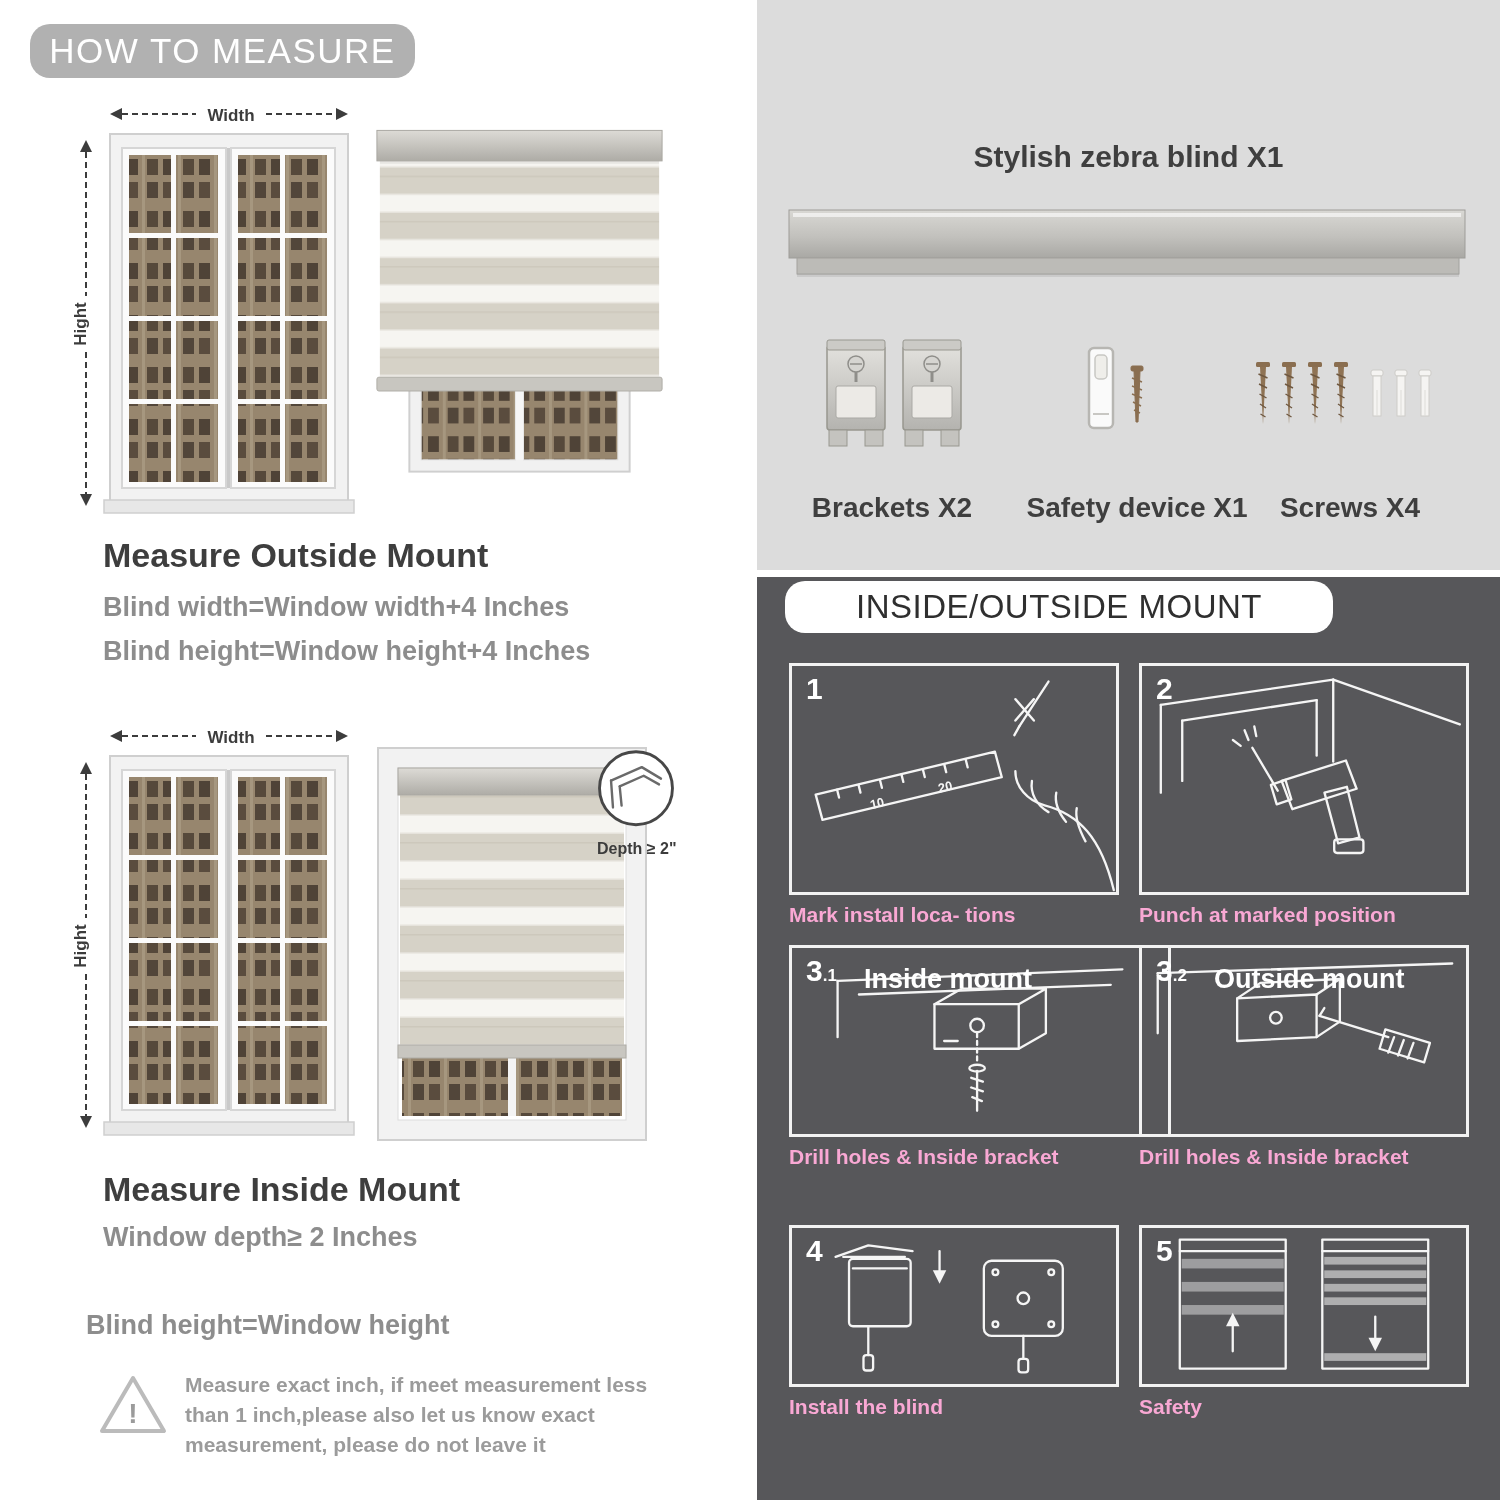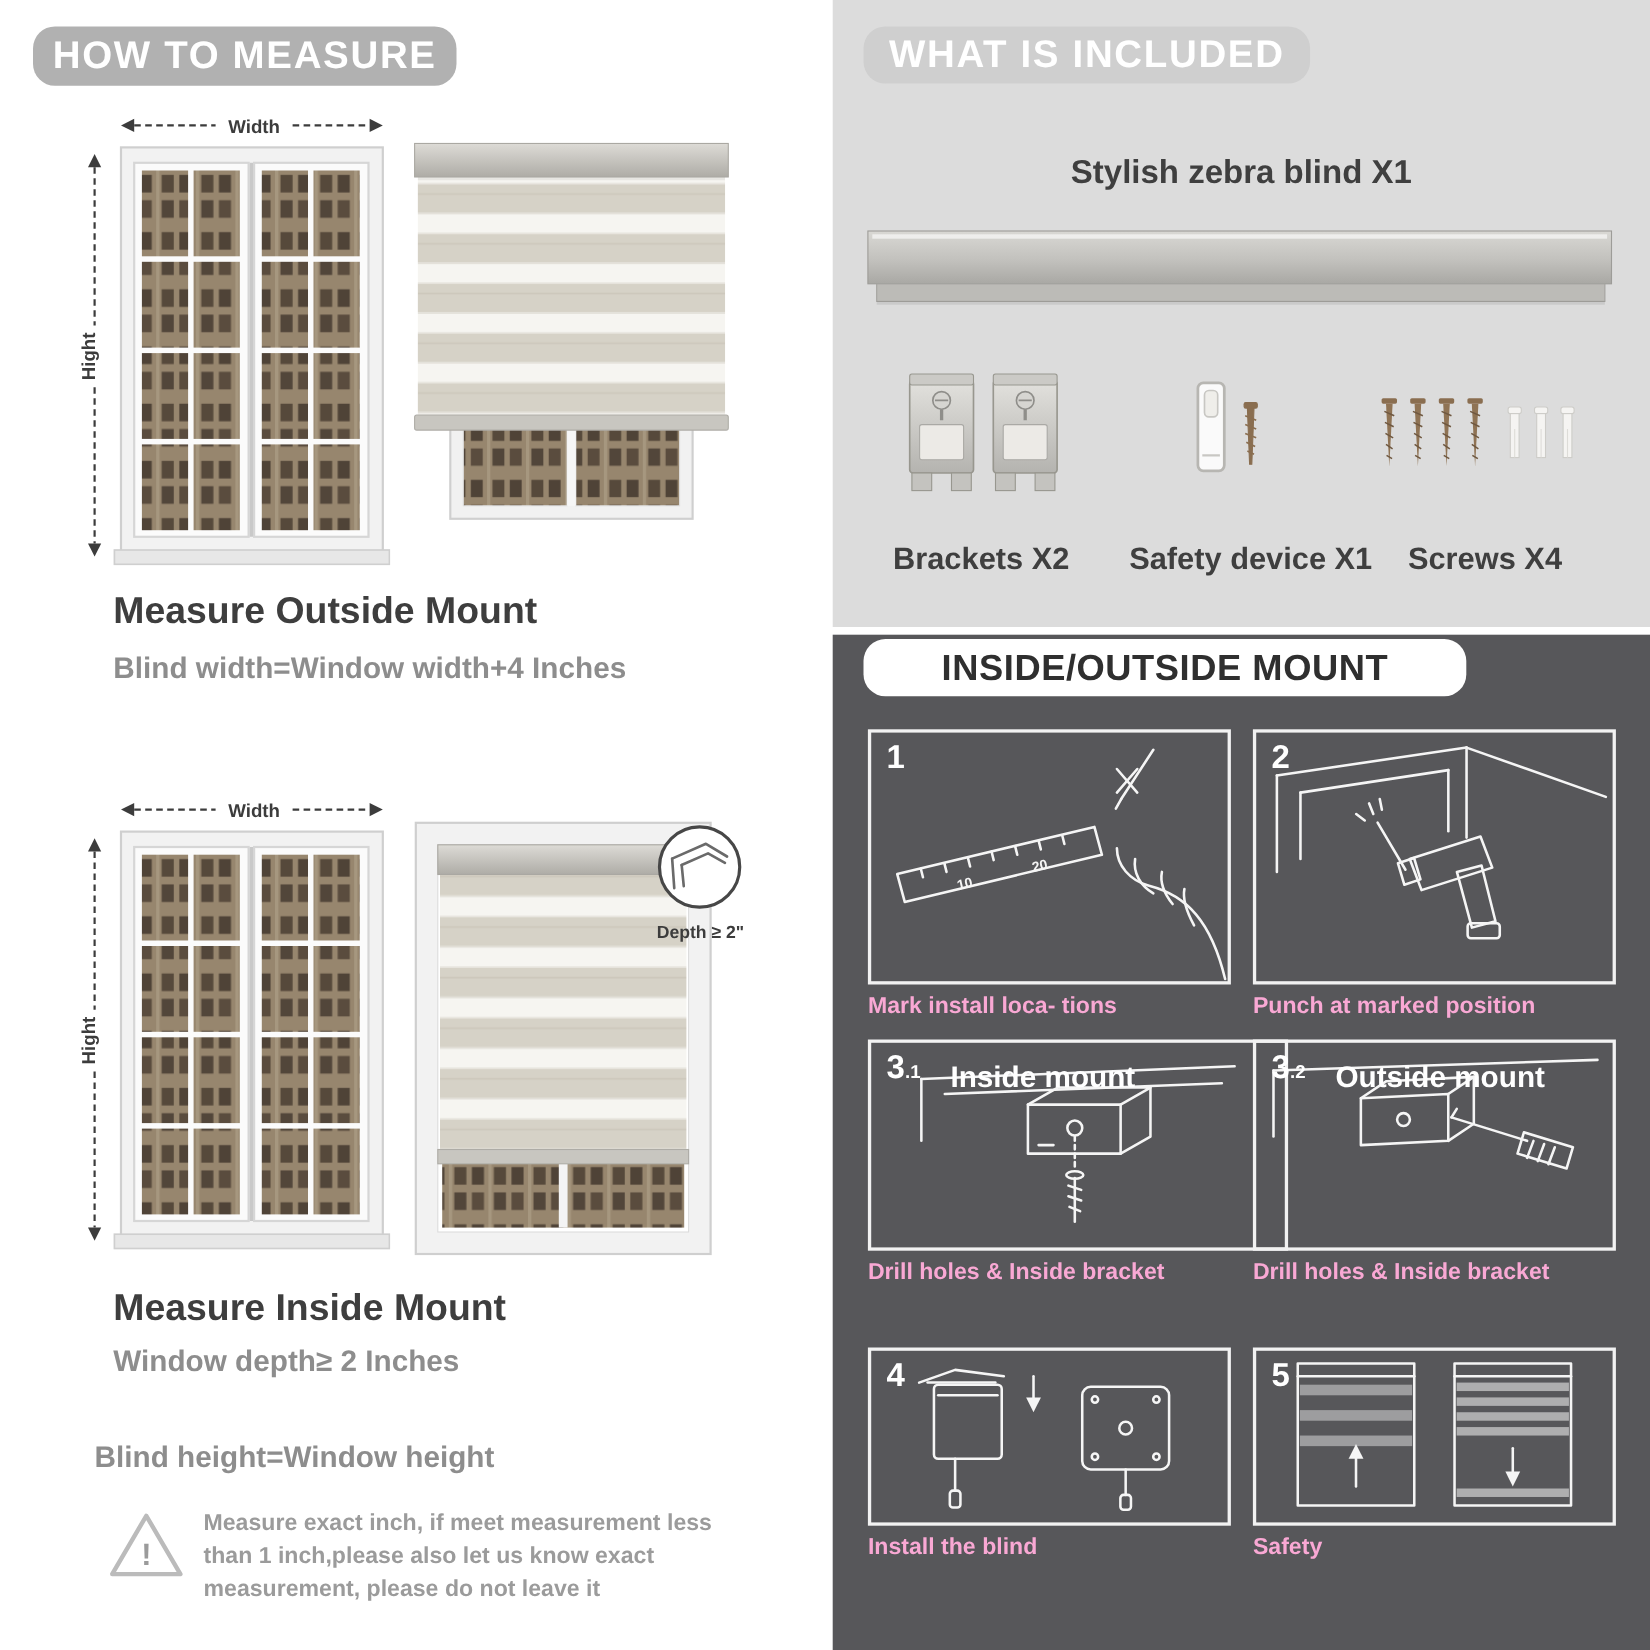--- a/index.html
+++ b/index.html
@@ -5,21 +5,21 @@
   *{margin:0;padding:0;box-sizing:border-box}
   html,body{background:#fff}
   body{font-family:"Liberation Sans",sans-serif;width:1500px}
   .canvas{position:relative;width:1500px;height:1500px;background:#fff;overflow:hidden}
   .abs{position:absolute}
   .sec{position:absolute}
   .left-sec{left:0;top:0;width:740px;height:1500px;background:#fff}
   .inc-sec{left:757px;top:0;width:743px;height:570px;background:#dcdcdc}
   .mount-sec{left:757px;top:577px;width:743px;height:923px;background:#57575a}
   .pill{position:absolute;display:flex;align-items:center;justify-content:center;
-        border-radius:20px;font-weight:bold;white-space:nowrap}
+        border-radius:20px;font-weight:normal;white-space:nowrap}
   .pill-gray{background:#b1b1b1;color:#fff;font-size:35px;letter-spacing:1.5px}
   .pill-light{background:#cfcfcf;color:#fff;font-size:35px;letter-spacing:1.5px}
   .pill-white{background:#fff;color:#2f2f2f;font-size:33px;letter-spacing:.5px}
   .h-title{position:absolute;font-size:34px;font-weight:bold;color:#3e3e3e}
   .gray-line{position:absolute;font-size:27px;font-weight:bold;color:#8d8d8d;white-space:nowrap}
   .depth-label{position:absolute;font-size:16px;font-weight:bold;color:#3c3c3c;white-space:nowrap}
   .warn-text{position:absolute;font-size:21px;font-weight:bold;color:#9b9b9b;line-height:30px}
   .blind-title{position:absolute;width:100%;text-align:center;font-size:30px;font-weight:bold;color:#3f3f3f}
   .item-label{position:absolute;text-align:center;font-size:28px;font-weight:bold;color:#3f3f3f}
   .step-box{position:absolute;border:3px solid #f2f2f2}
@@ -119,20 +119,21 @@
       <rect x="154" y="217" width="96" height="126" fill="url(#pBldg)" stroke="#e0e0e0"></rect>
       <rect x="146" y="217" width="8" height="126" fill="#f6f6f6"></rect>
       <rect x="8" y="38" width="284" height="222" fill="url(#pZebra)"></rect>
       <rect x="8" y="38" width="284" height="4" fill="rgba(0,0,0,0.06)"></rect>
       <rect x="5" y="8" width="290" height="31" fill="url(#gRail)" stroke="#aaa8a2"></rect>
       <rect x="5" y="259" width="290" height="14" rx="2" fill="#c8c6c0" stroke="#aeaca6"></rect>
     </svg>
 
     <div class="h-title" style="left:103px;top:536px">Measure Outside Mount</div>
     <div class="gray-line" style="left:103px;top:592px">Blind width=Window width+4 Inches</div>
+    <div class="gray-line" style="left:103px;top:636px">Blind height=Window height+4 Inches</div>
 
     <svg class="abs" style="left:70px;top:722px" width="285" height="425" viewBox="0 0 285 425">
       <g stroke="#3c3c3c" stroke-width="2">
         <line x1="52" y1="14" x2="126" y2="14" stroke-dasharray="6 4"></line>
         <line x1="196" y1="14" x2="266" y2="14" stroke-dasharray="6 4"></line>
         <line x1="16" y1="52" x2="16" y2="196" stroke-dasharray="6 4"></line>
         <line x1="16" y1="252" x2="16" y2="394" stroke-dasharray="6 4"></line>
       </g>
       <polygon points="40,14 52,8 52,20" fill="#3c3c3c"></polygon>
       <polygon points="278,14 266,8 266,20" fill="#3c3c3c"></polygon>
@@ -197,21 +198,20 @@
       <text x="35" y="50" text-anchor="middle" font-size="28" font-weight="bold" fill="#9b9b9b">!</text>
     </svg>
     <div class="warn-text" style="left:185px;top:1370px">
       <div>Measure exact inch, if meet measurement less</div>
       <div>than 1 inch,please also let us know exact</div>
       <div>measurement, please do not leave it</div>
     </div>
   </section>
 
   <section class="sec inc-sec">
-    <div class="pill pill-light" style="left:28px;top:24px;width:406px;height:52px">WHAT IS INCLUDED</div>
 
     <div class="blind-title" style="top:140px">Stylish zebra blind X1</div>
 
     <svg class="abs" style="left:30px;top:198px" width="680" height="92" viewBox="0 0 680 92">
       <rect x="2" y="12" width="676" height="48" fill="url(#gHead)" stroke="#9d9c98"></rect>
       <rect x="6" y="15" width="668" height="4" fill="rgba(255,255,255,0.6)"></rect>
       <rect x="10" y="60" width="662" height="16" fill="#bcbbb7" stroke="#a3a29e"></rect>
       <rect x="10" y="76" width="662" height="3" fill="rgba(0,0,0,0.08)"></rect>
     </svg>
 

